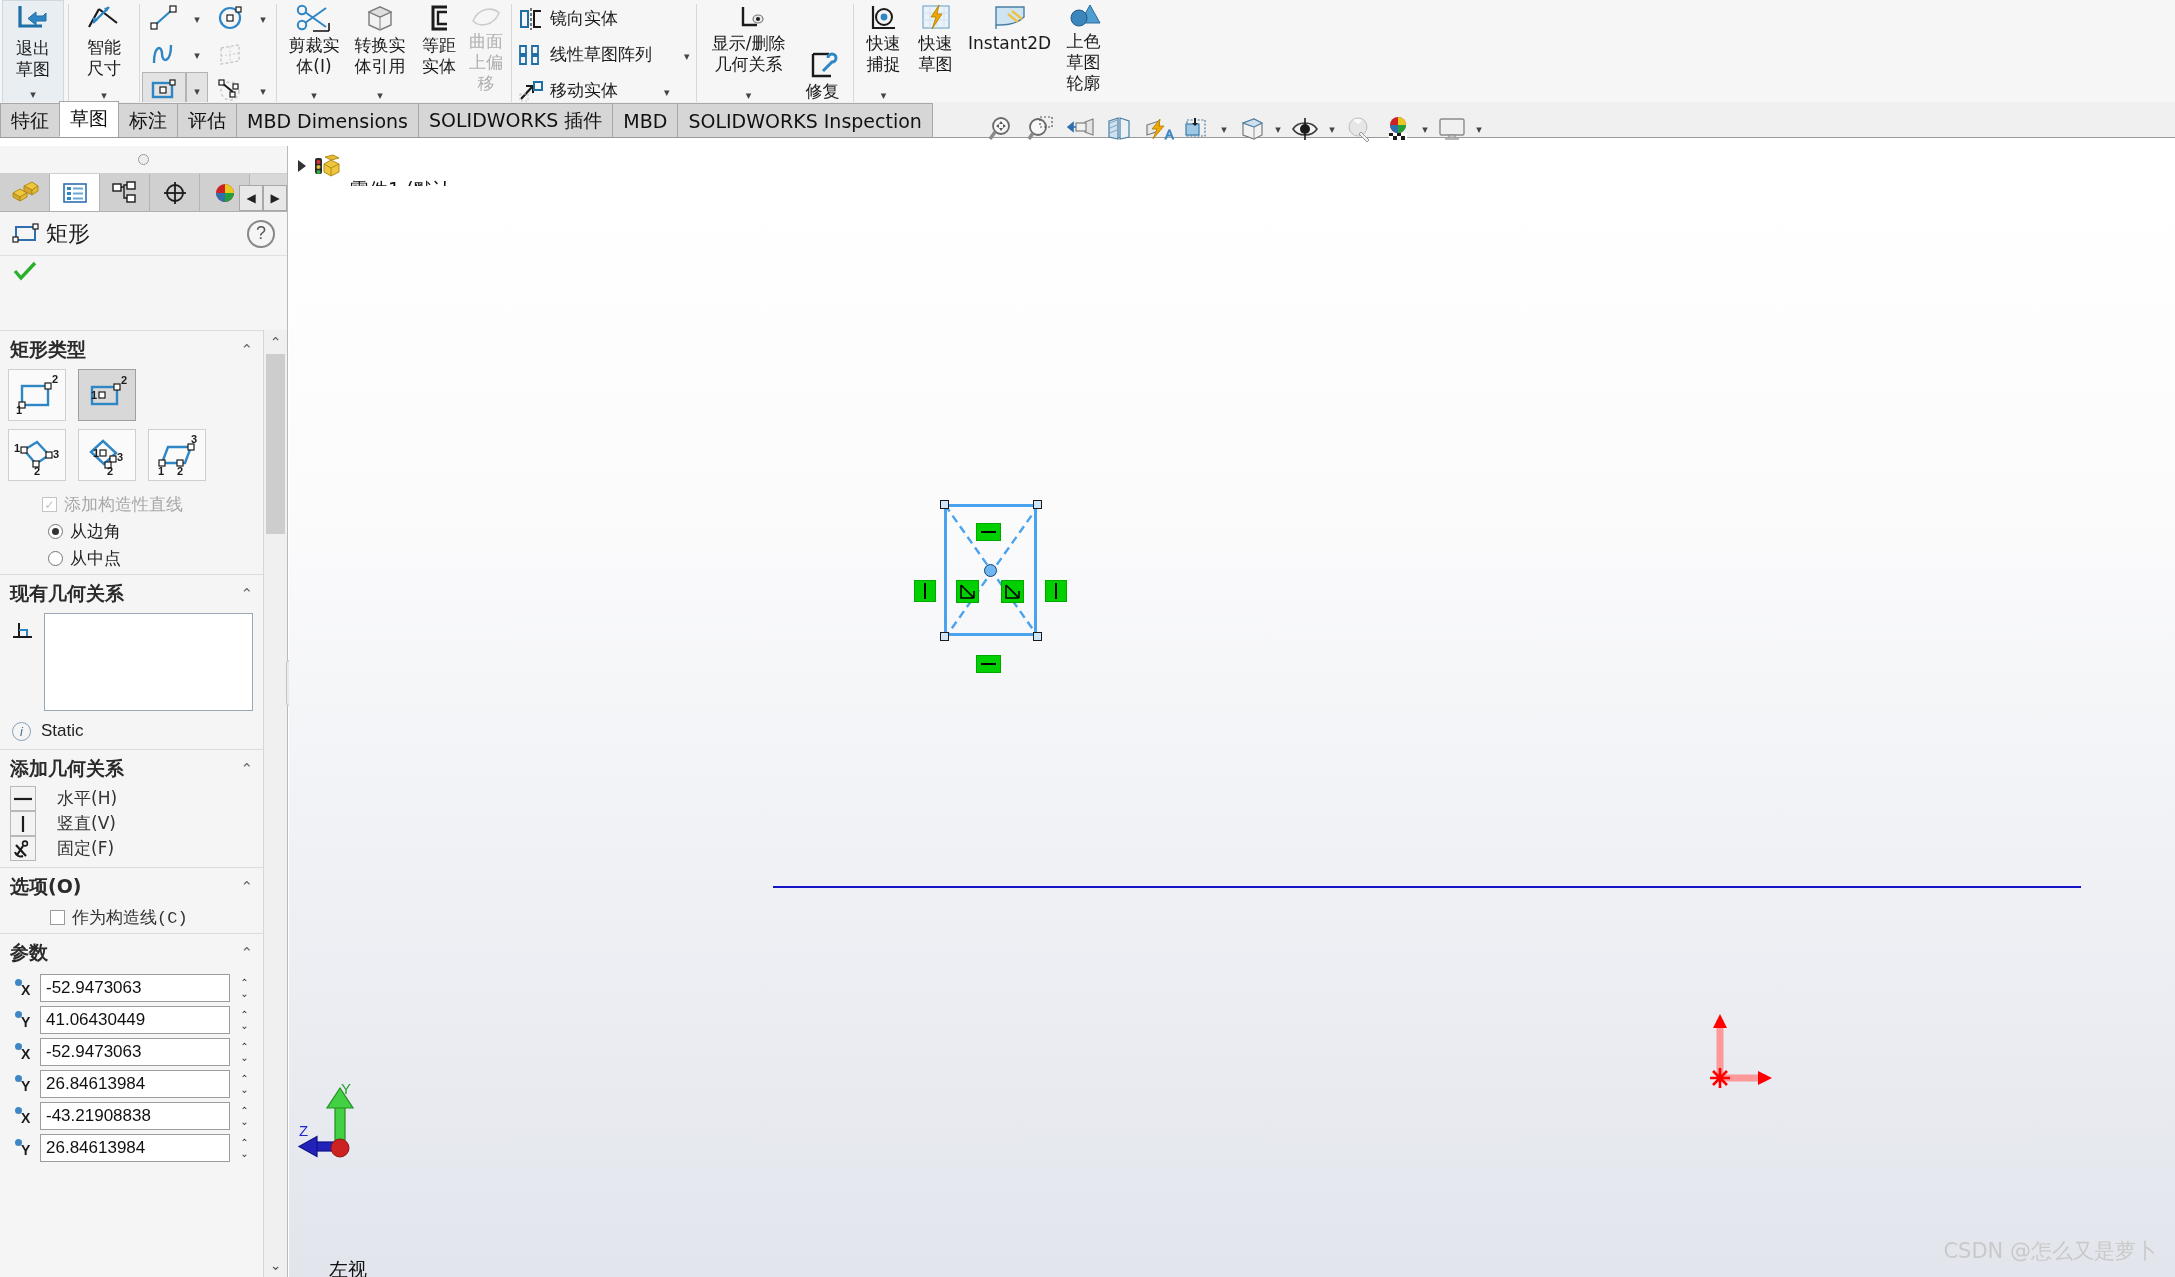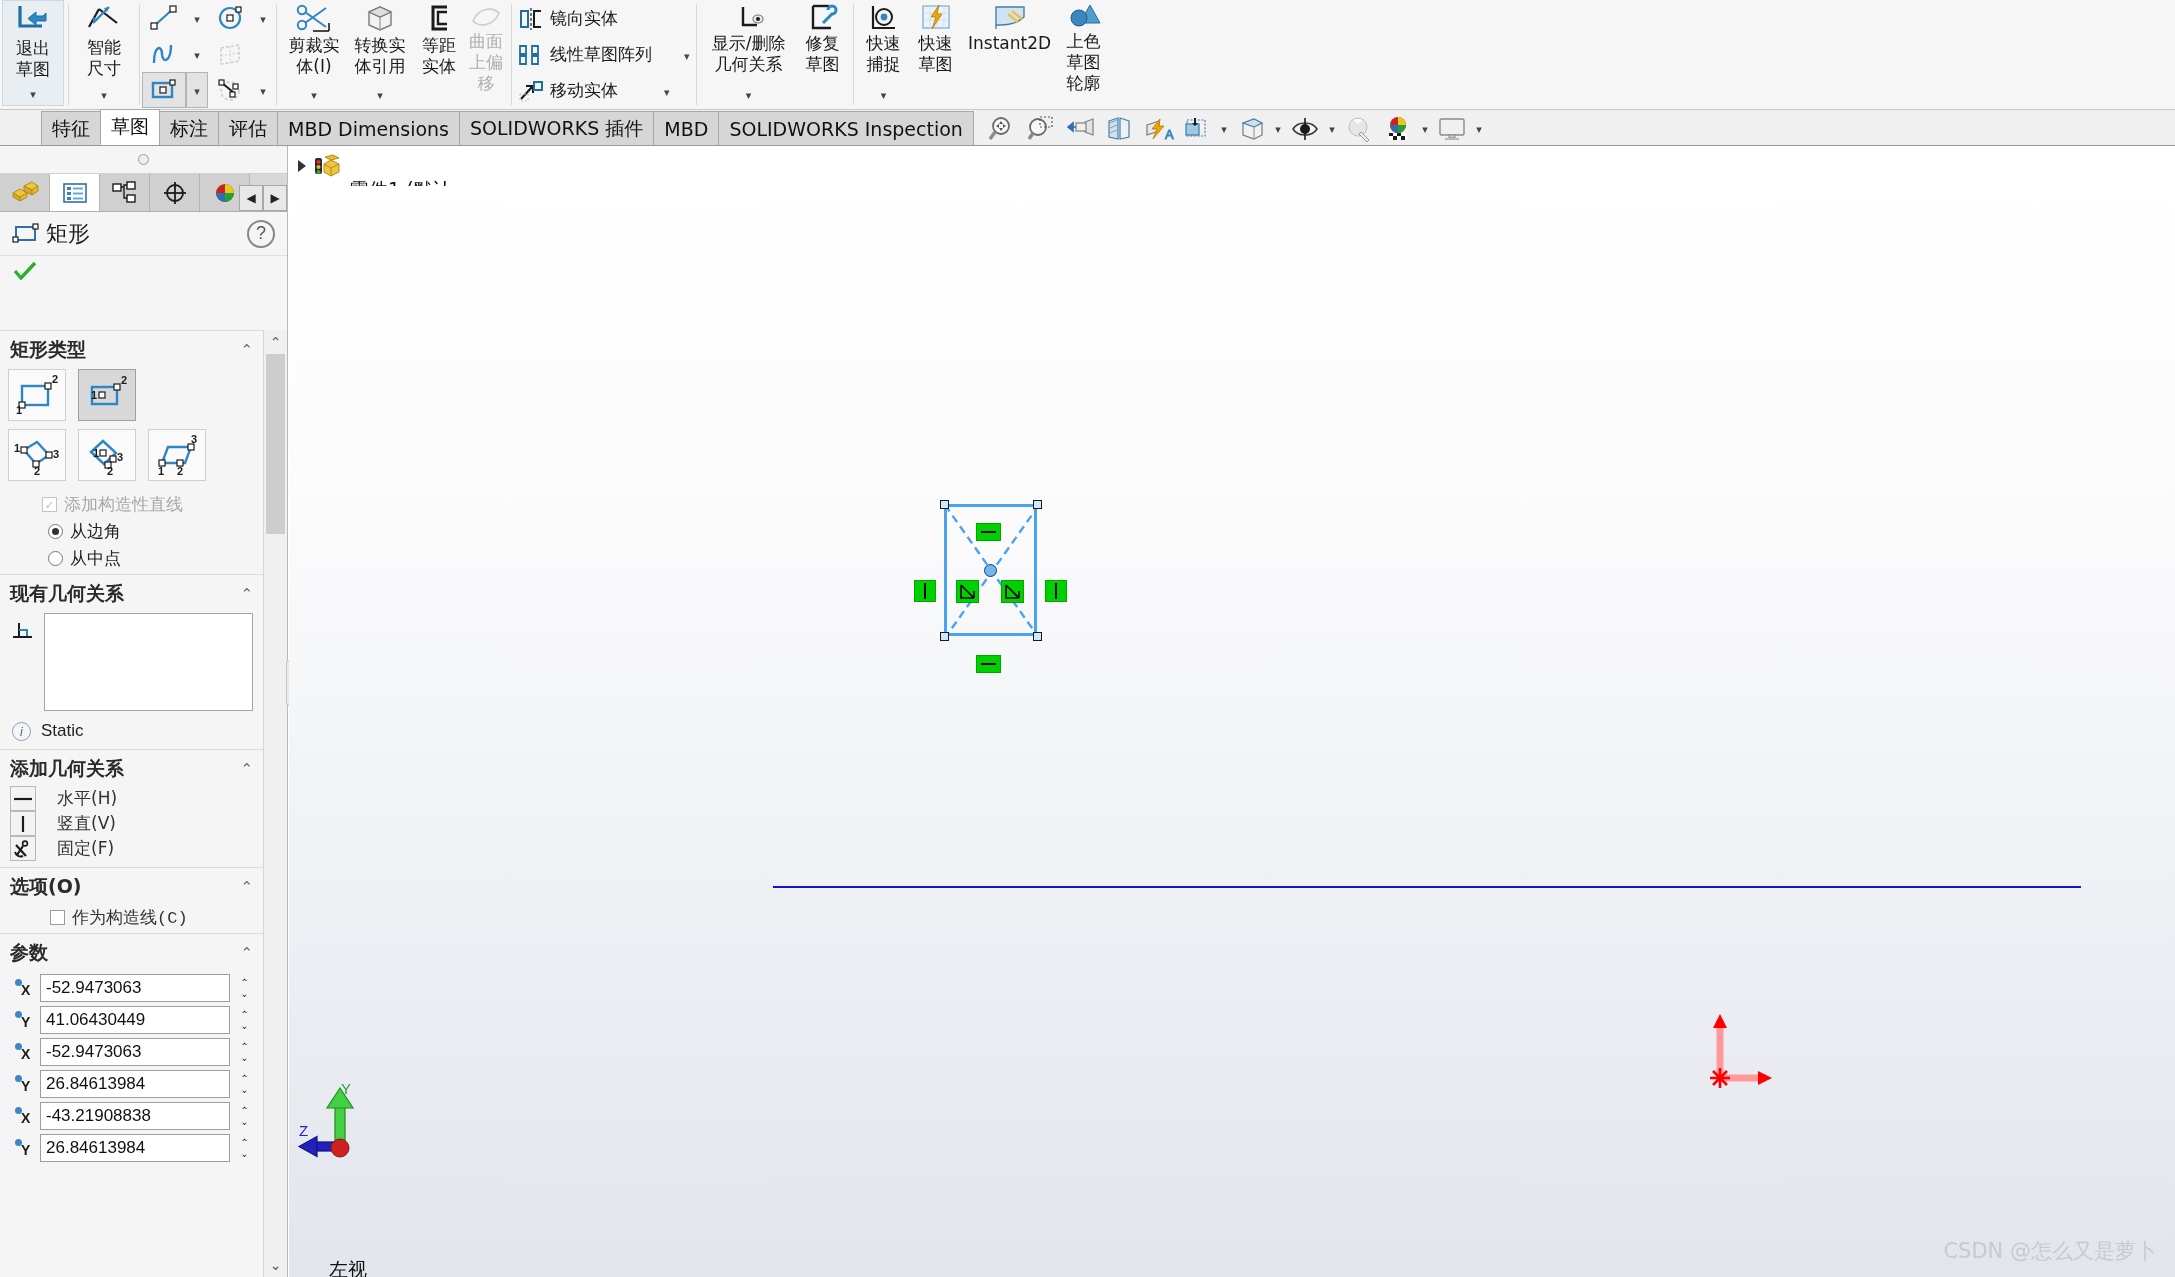--- a/index.html
+++ b/index.html
@@ -40,23 +40,23 @@
   .icell.withcaret { width: 22px; }
   .icell.selbox { background: #e3e3e3; border: 1px solid #b4b4b4; }
 
   
   .cmdrow { display: flex; align-items: center; height: 36px; padding: 5px 4px; gap: 6px; }
   .cmdrow .t { font-size: 17px; color: #1b1b1b; font-family: "DejaVu Sans", sans-serif; white-space: nowrap; }
   .cmdcol { display: flex; flex-direction: column; justify-content: center; }
 
   
   .tabstrip {
-    position: absolute; left: 0; top: 110px; width: 2175px; height: 36px;
+    position: absolute; left: 0; top: 102px; width: 2175px; height: 36px;
     background: #f0f0f0; border-bottom: 1px solid #9a9a9a;
-    display: flex; align-items: flex-end; padding-left: 41px;
+    display: flex; align-items: flex-end;
   }
   .tab {
     height: 34px; padding: 0 10px; display: flex; align-items: center;
     font-size: 19px; color: #111; background: #d6d6d6;
     border: 1px solid #a8a8a8; border-bottom: none; margin-right: -1px;
     font-family: "DejaVu Sans", sans-serif; cursor: default;
   }
   .tab.active { background: #fff; border-bottom: 1px solid #fff; height: 36px; }
 
   .viewtools {
@@ -454,21 +454,21 @@
           <svg width="44" height="30" viewBox="0 0 44 30">
             <path d="M16 4 L16 22 L30 22" fill="none" stroke="#1b1b1b" stroke-width="2.4"></path>
             <ellipse cx="31" cy="16" rx="5" ry="4" fill="#e8e8e8" stroke="#7a7a7a" stroke-width="1.2"></ellipse>
             <circle cx="31" cy="16" r="2" fill="#1b1b1b"></circle>
           </svg>
         </span>
         <span class="lbl">显示/删除</span>
         <span class="lbl">几何关系</span>
         <span class="dropcaret" style="position:absolute;bottom:6px;">▾</span>
       </div>
-      <div class="bigbtn" style="height:106px;width:52px;">
+      <div class="bigbtn" style="height:106px;width:52px;margin-top:48px;">
         <span>
           <svg width="36" height="30" viewBox="0 0 36 30">
             <path d="M8 3 L8 25 L26 25" fill="none" stroke="#1b1b1b" stroke-width="2.4"></path>
             <path d="M8 3 L24 3" stroke="#1b1b1b" stroke-width="2.4"></path>
             <path d="M18 20 L27 11 a4 4 0 1 0 -4 -4" fill="none" stroke="#2f86c4" stroke-width="3"></path>
           </svg>
         </span>
         <span class="lbl">修复</span>
         <span class="lbl">草图</span>
       </div>

